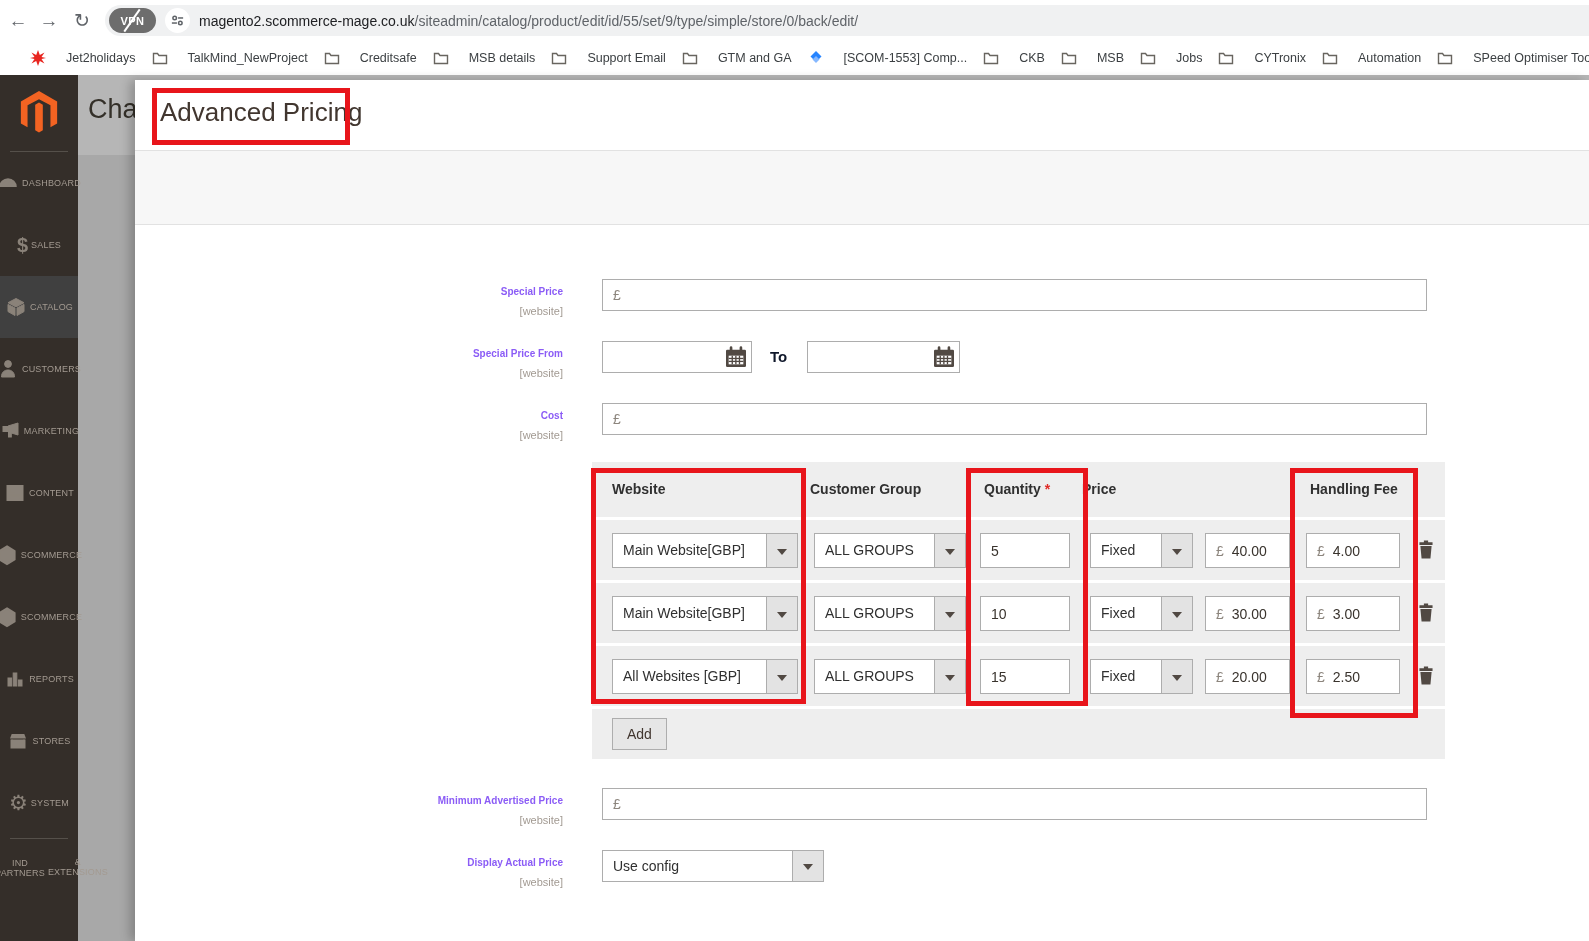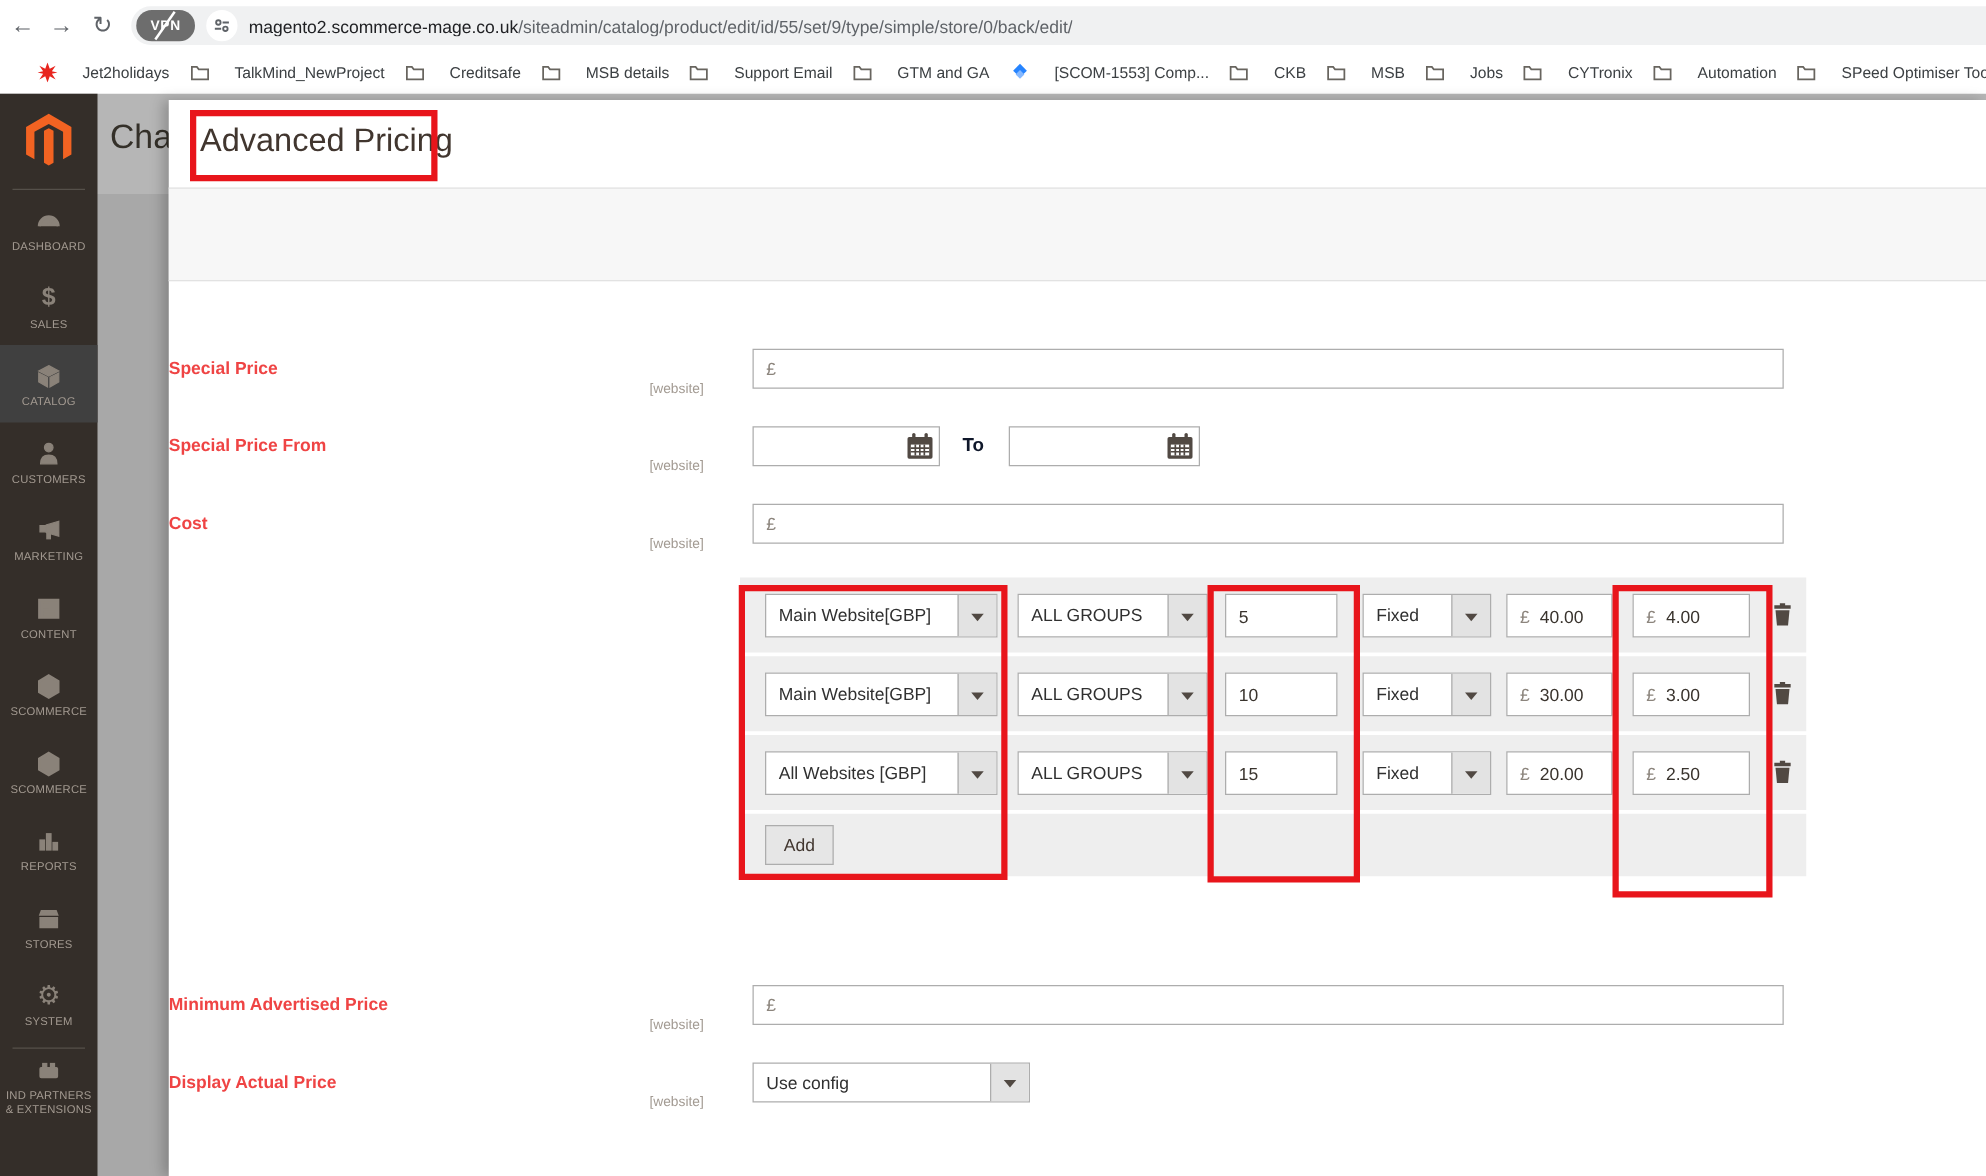--- a/index.html
+++ b/index.html
@@ -37,37 +37,37 @@
 
   
   .workspace { position:absolute; left:0; top:75px; width:1589px; height:866px;
                background:linear-gradient(#b6b6b6 0 80px,#a8a8a8 80px); }
   .bg-title { position:absolute; left:88px; top:19px; font-size:27px; color:#343029; z-index:1; }
 
   
   .sidebar { position:absolute; left:0; top:0; width:78px; height:866px; background:#342e29; z-index:3; }
   .mlogo { height:76px; display:flex; align-items:center; justify-content:center; }
   .sb-divider { height:1px; background:#55504a; margin:0 10px; }
-  .sb-item { height:62px; display:flex; flex-direction:column; align-items:center;
+  .sb-item { height:62px; display:flex; flex-direction:row; align-items:center;
              justify-content:center; gap:3px; cursor:pointer; }
   .sb-item.selected { background:#404040; }
   .sb-label { font-size:9px; color:#a39a91; letter-spacing:.2px; text-align:center; line-height:10px; }
   .sb-ic { color:#8a8279; display:flex; align-items:center; justify-content:center; height:24px; }
   .sb-ic svg { fill:#8a8279; stroke:#8a8279; }
   .gear-char { font-size:21px; line-height:22px; }
 
   
   .modal { position:absolute; left:135px; top:5px; width:1454px; height:861px; background:#fff;
            z-index:2; box-shadow:-5px 0 10px rgba(0,0,0,.22); }
   .modal-title { position:absolute; left:25px; top:17px; font-size:26px; color:#41362f; }
   .grayband { position:absolute; left:0; top:70px; width:1454px; height:75px; background:#f7f7f7;
               border-top:1px solid #e2e2e2; border-bottom:1px solid #e2e2e2; }
 
-  .flabel { position:absolute; width:428px; font-size:14px; font-weight:bold;
-            color:#ef4444; }
+  .flabel { position:absolute; width:428px; text-align:right; font-size:10px; font-weight:bold;
+            color:#8b5cf6; }
   .fscope { position:absolute; width:428px; text-align:right; font-size:11px; color:#a29a92; }
 
   .curbox { position:absolute; height:32px; border:1px solid #adadad; background:#fff;
             display:flex; align-items:center; }
   .cur { padding-left:10px; font-size:14px; color:#8c857d; }
   .curbox input { border:none; outline:none; background:transparent; flex:1; min-width:0;
                   padding:0 8px; font-size:14px; color:#39332d; font-family:inherit; }
 
   .datebox { position:absolute; width:150px; height:32px; border:1px solid #adadad; background:#fff;
              display:flex; align-items:center; }
@@ -432,20 +432,27 @@
       </div>
 
       <div class="flabel" style="top:330px;">Cost</div>
       <div class="fscope" style="top:349px;">[website]</div>
       <div class="curbox" style="left:467px; top:323px; width:825px;">
         <span class="cur">£</span>
         <input value="" style="">
       </div>
 
       <div class="tier-table">
+        <div class="tier-head">
+          <span class="th" style="left:20px;">Website</span>
+          <span class="th" style="left:218px;">Customer Group</span>
+          <span class="th" style="left:392px;"><span>Quantity</span> <span class="req">*</span></span>
+          <span class="th" style="left:490px;">Price</span>
+          <span class="th" style="left:718px;">Handling Fee</span>
+        </div>
 
         <div>
 
             <div class="tier-row">
               <div class="msel" style="left:20px; width:186px;">
                 <span class="txt">Main Website[GBP]</span>
                 <span class="arr"></span>
               </div>
               <div class="msel" style="left:222px; width:152px;">
                 <span class="txt">ALL GROUPS</span>

